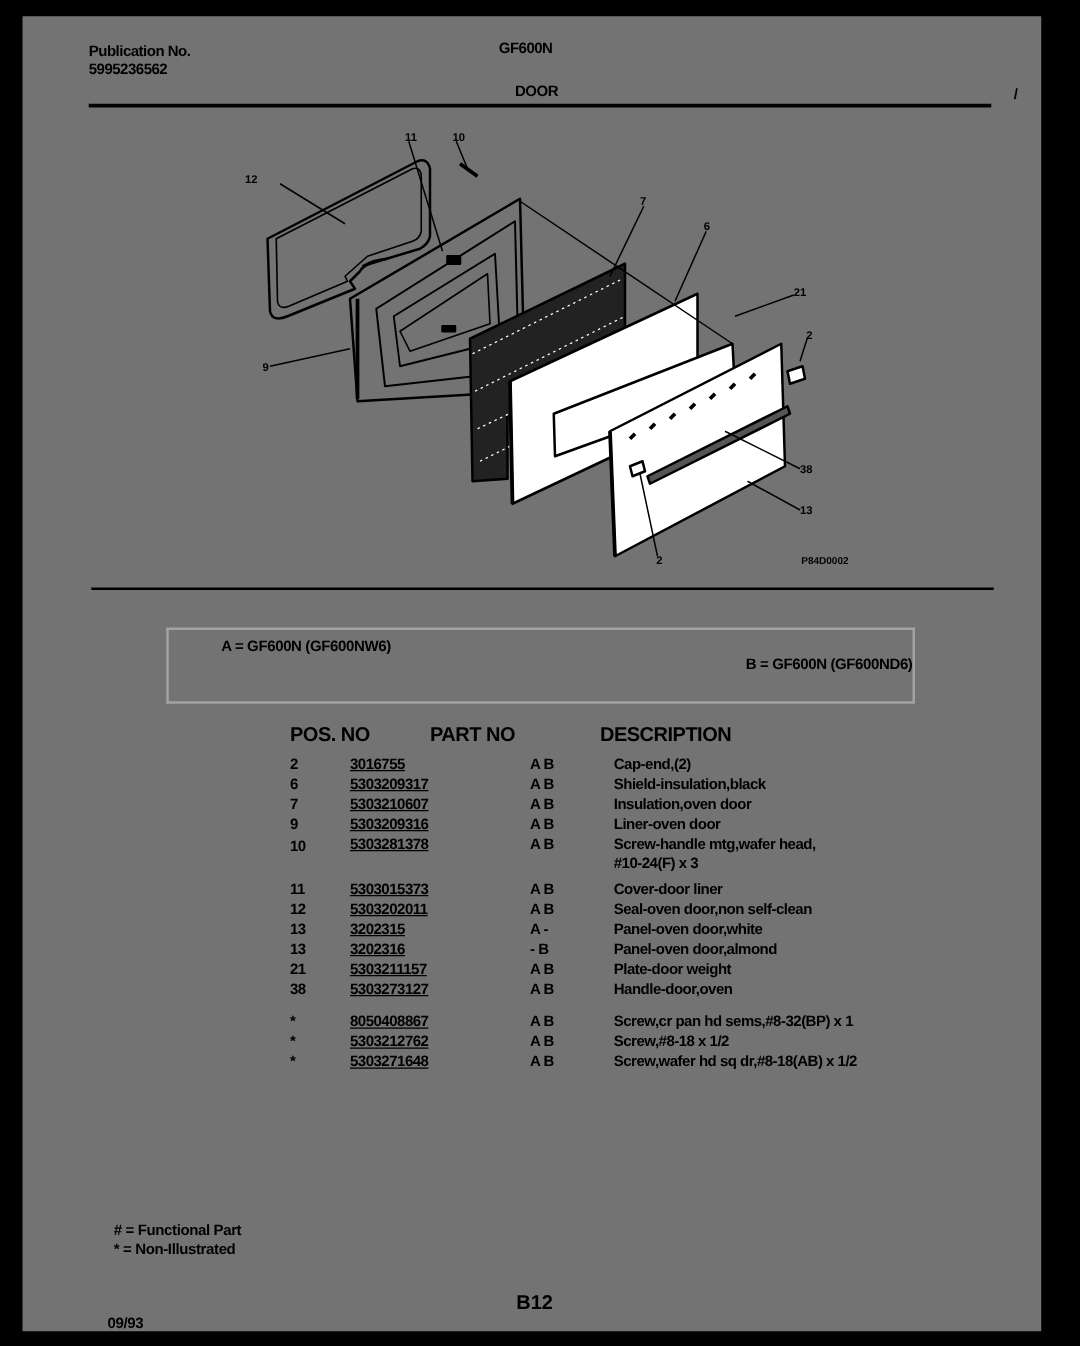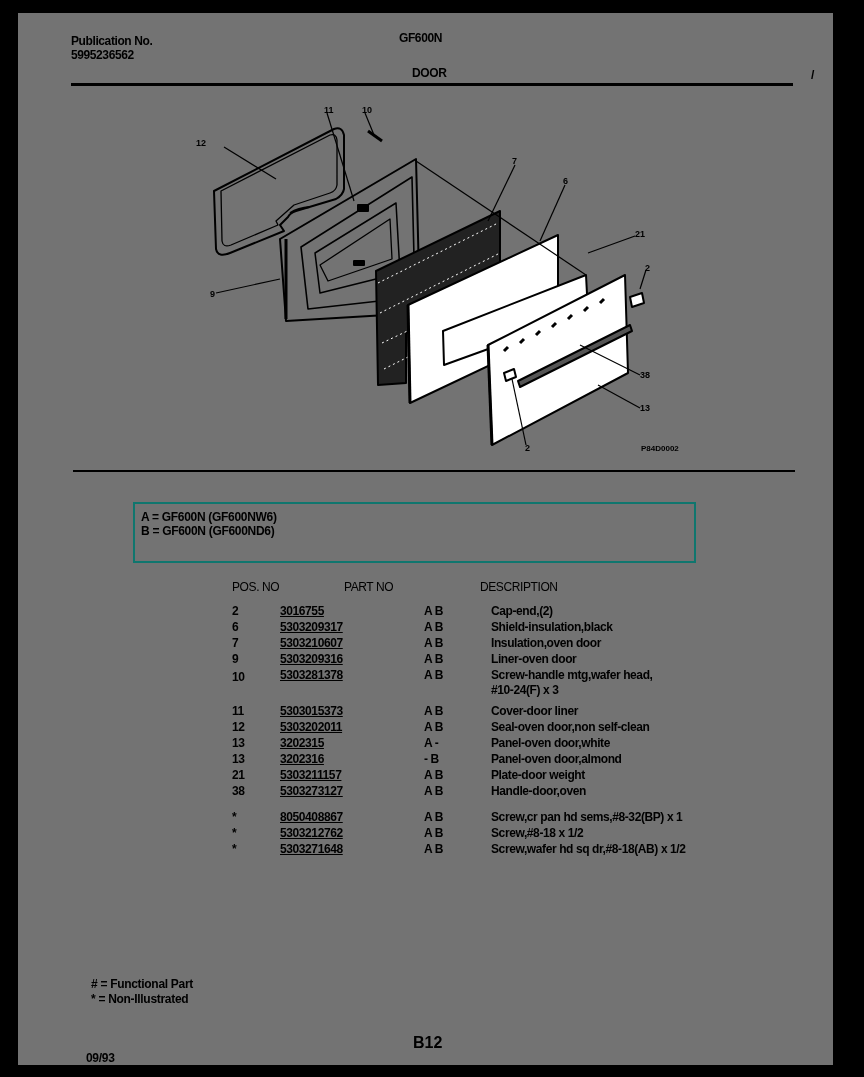--- a/index.html
+++ b/index.html
@@ -14,24 +14,25 @@
     background: #737373;
   }
   .abs { position: absolute; }
   .bold { font-weight: bold; letter-spacing: -0.4px; }
   .hdr-text { font-size: 12px; line-height: 14px; }
   .rule { position: absolute; background: #000; }
   .diagram { position: absolute; left: 0; top: 0; }
   .callout { font-size: 9px; font-weight: bold; }
   .legend-box {
     position: absolute; left: 115px; top: 489px; width: 559px; height: 57px;
-    border: 2px solid #0f766e;
+    border: 2px solid #a3a3a3;
+    padding-left: 36px;
   }
   .legend-line { font-size: 12px; font-weight: bold; line-height: 14px; letter-spacing: -0.3px; }
-  .tbl-head { font-size: 12px; font-weight: normal; letter-spacing: -0.4px; }
+  .tbl-head { font-size: 16px; font-weight: bold; letter-spacing: -0.4px; }
   .row { position: absolute; font-size: 12px; font-weight: bold; line-height: 15px; letter-spacing: -0.4px; }
   .c-pos { position: absolute; left: 0; width: 40px; }
   .c-part { position: absolute; left: 48px; width: 110px; text-align: left; text-decoration: underline; }
   .c-ab { position: absolute; left: 192px; width: 40px; }
   .c-desc { position: absolute; left: 259px; white-space: nowrap; }
   .foot { font-size: 12px; font-weight: bold; letter-spacing: -0.3px; line-height: 15px; }
   .pagenum { font-size: 16px; font-weight: bold; }
 </style>
 </head>
 <body>
@@ -120,21 +121,21 @@
   <div class="abs callout" style="left:192px; top:276px;">9</div>
   <div class="abs callout" style="left:622px; top:357px;">38</div>
   <div class="abs callout" style="left:622px; top:390px;">13</div>
   <div class="abs callout" style="left:507px; top:430px;">2</div>
   <div class="abs" style="left:585px; top:431px; font-size:8px; font-weight:bold;padding-left:38px;">P84D0002</div>
 
   <div class="rule" style="left:55px; top:457px; width:722px; height:2px;"></div>
 
   <div class="legend-box">
     <div class="legend-line" style="margin:6px 0 0 6px;">A = GF600N (GF600NW6)</div>
-    <div class="legend-line" style="margin:0 0 0 6px;">B = GF600N (GF600ND6)</div>
+    <div class="legend-line" style="margin:0 0 0 6px;text-align:right;">B = GF600N (GF600ND6)</div>
   </div>
 
   <div class="abs" style="left:214px; top:567px; width:520px; height:290px;">
     <div class="tbl-head abs" style="left:0; top:0;">POS. NO</div>
     <div class="tbl-head abs" style="left:112px; top:0;">PART NO</div>
     <div class="tbl-head abs" style="left:248px; top:0;">DESCRIPTION</div>
 
     <div class="row" style="top:24px; width:520px;">
       <span class="c-pos">2</span>
       <span class="c-part">3016755</span>

